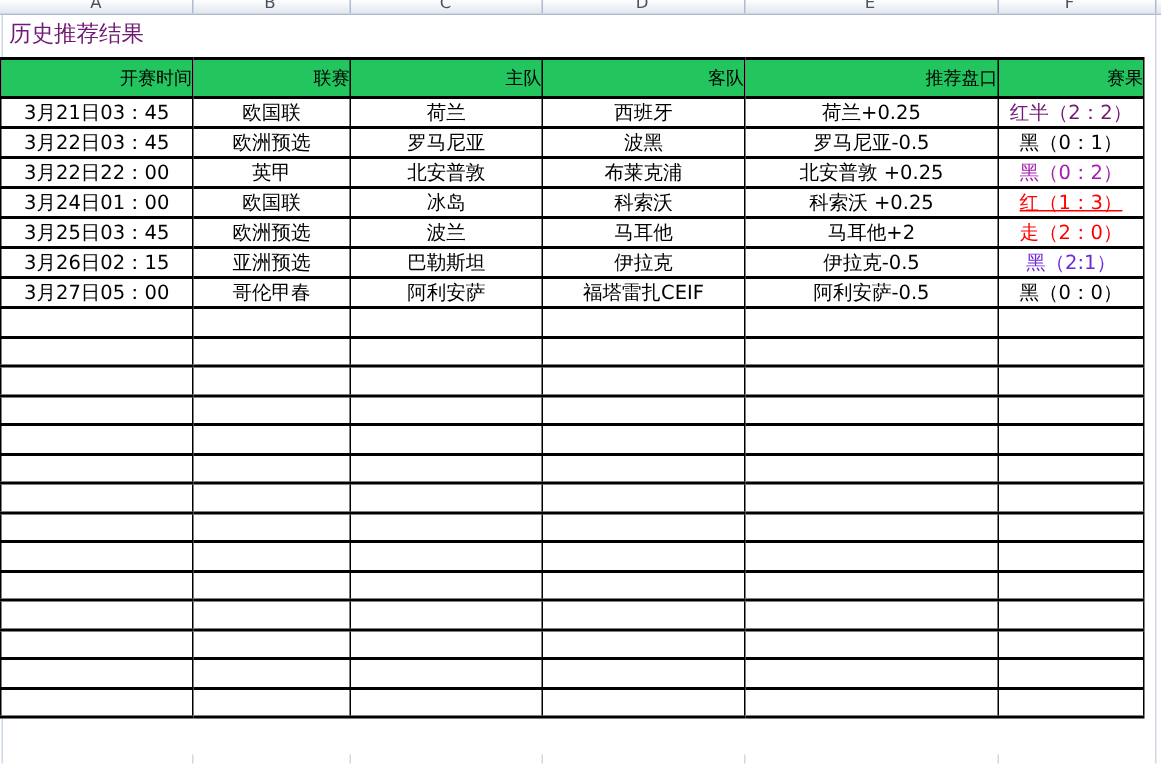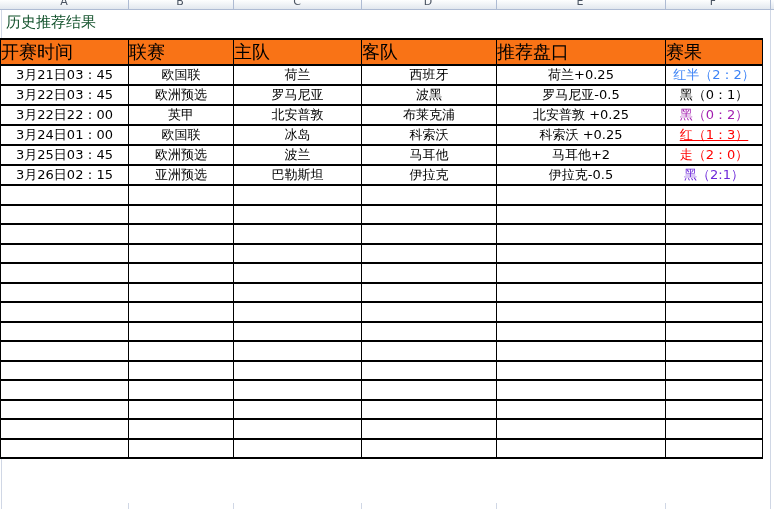--- a/index.html
+++ b/index.html
@@ -25,32 +25,32 @@
   }
   
   .gridline-v{position:absolute;width:1px;background:#d0d7e5;z-index:1;}
   .gl-left{left:1px;top:9px;height:500px;}
   .gl-right{left:770px;top:9px;height:500px;}
   .bottom-strip{position:absolute;left:0;top:503px;width:774px;height:6px;z-index:1;}
   .bottom-strip .gridline-v{top:0;height:6px;}
   
   .page-title{
     position:absolute;left:6px;top:12px;font-size:15px;line-height:20px;
-    color:#14532d;z-index:2;white-space:nowrap;
+    color:#701a75;z-index:2;white-space:nowrap;
   }
   
   table.results{
     position:absolute;left:0;top:38px;z-index:2;
     border-collapse:collapse;table-layout:fixed;width:763px;
     background:#fff;
   }
   table.results th{
-    background:#f97316;
+    background:#22c55e;
     border:1px solid #000;border-top:2px solid #000;border-bottom:2px solid #000;
-    font-weight:normal;font-size:18px;height:24px;padding:0;text-align:left;
+    font-weight:normal;font-size:12px;height:24px;padding:0;text-align:right;
     overflow:hidden;white-space:nowrap;
   }
   table.results td{
     border:1px solid #000;border-bottom:2px solid #000;
     font-size:13px;height:17.5px;padding:0;text-align:center;
     overflow:hidden;white-space:nowrap;
   }
 </style>
 </head>
 <body>
@@ -101,21 +101,21 @@
       <th>赛果</th>
     </tr>
   </thead>
   <tbody>
       <tr>
     <td>3月21日03：45</td>
     <td>欧国联</td>
     <td>荷兰</td>
     <td>西班牙</td>
     <td>荷兰+0.25</td>
-    <td style="color: #3b82f6;">红半（2：2）</td>
+    <td style="color: #701a75;">红半（2：2）</td>
   </tr>
       <tr>
     <td>3月22日03：45</td>
     <td>欧洲预选</td>
     <td>罗马尼亚</td>
     <td>波黑</td>
     <td>罗马尼亚-0.5</td>
     <td style="color: rgb(0, 0, 0);">黑（0：1）</td>
   </tr>
       <tr>
@@ -144,20 +144,28 @@
   </tr>
       <tr>
     <td>3月26日02：15</td>
     <td>亚洲预选</td>
     <td>巴勒斯坦</td>
     <td>伊拉克</td>
     <td>伊拉克-0.5</td>
     <td style="color: #6d28d9;">黑（2:1）</td>
   </tr>
       <tr>
+    <td>3月27日05：00</td>
+    <td>哥伦甲春</td>
+    <td>阿利安萨</td>
+    <td>福塔雷扎CEIF</td>
+    <td>阿利安萨-0.5</td>
+    <td style="color: rgb(0, 0, 0);">黑（0：0）</td>
+  </tr>
+      <tr>
     <td></td>
     <td></td>
     <td></td>
     <td></td>
     <td></td>
     <td></td>
   </tr>
       <tr>
     <td></td>
     <td></td>

